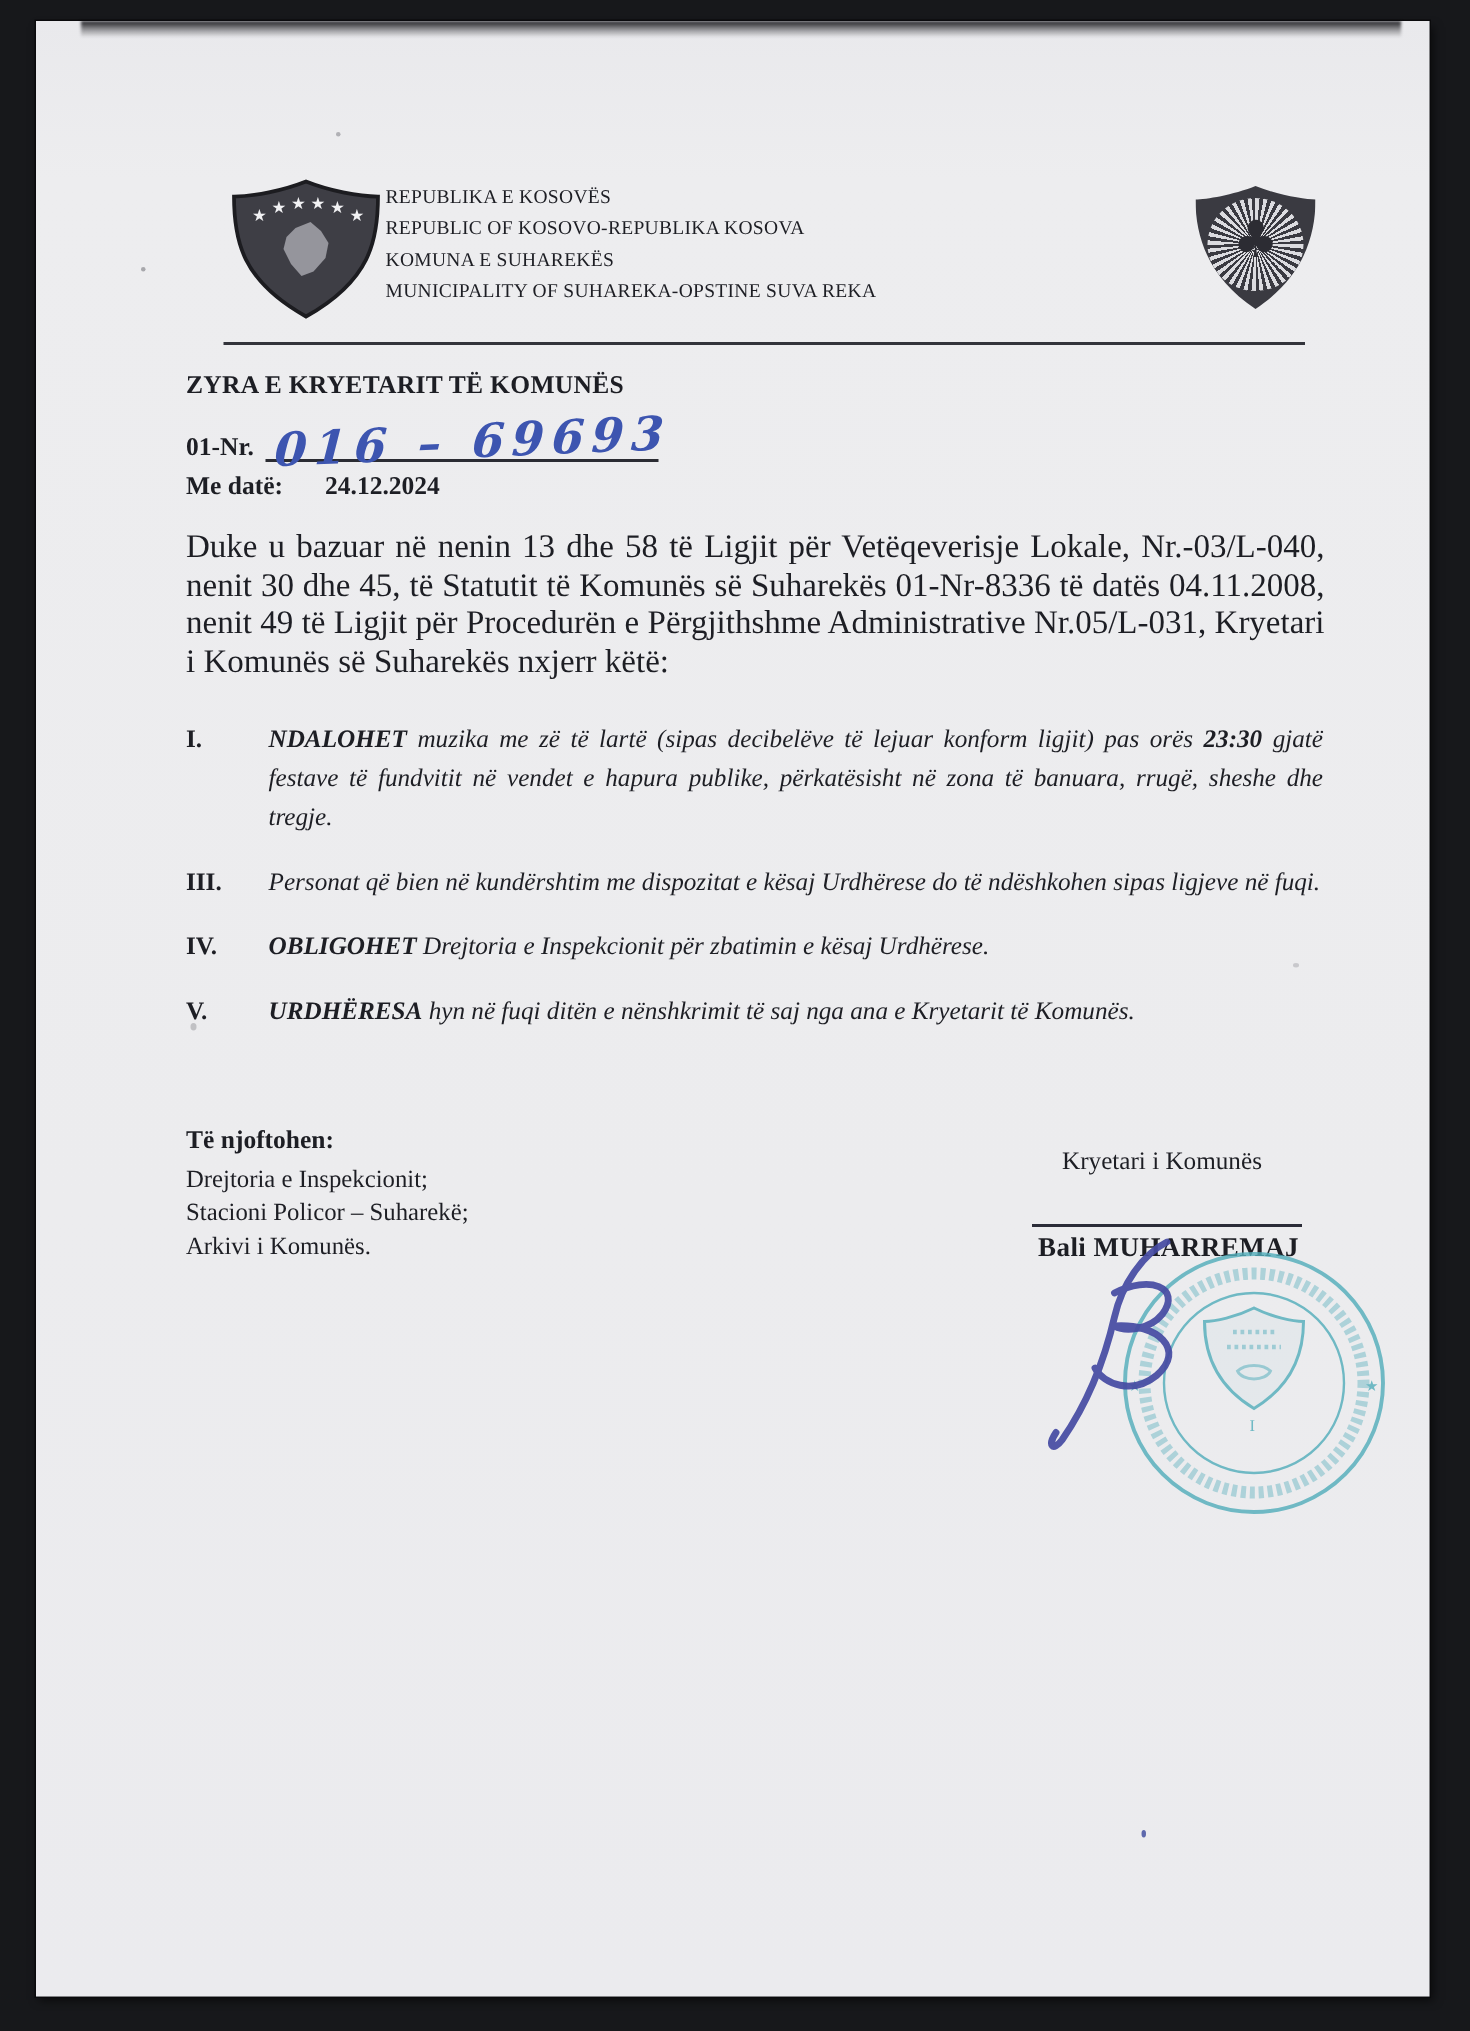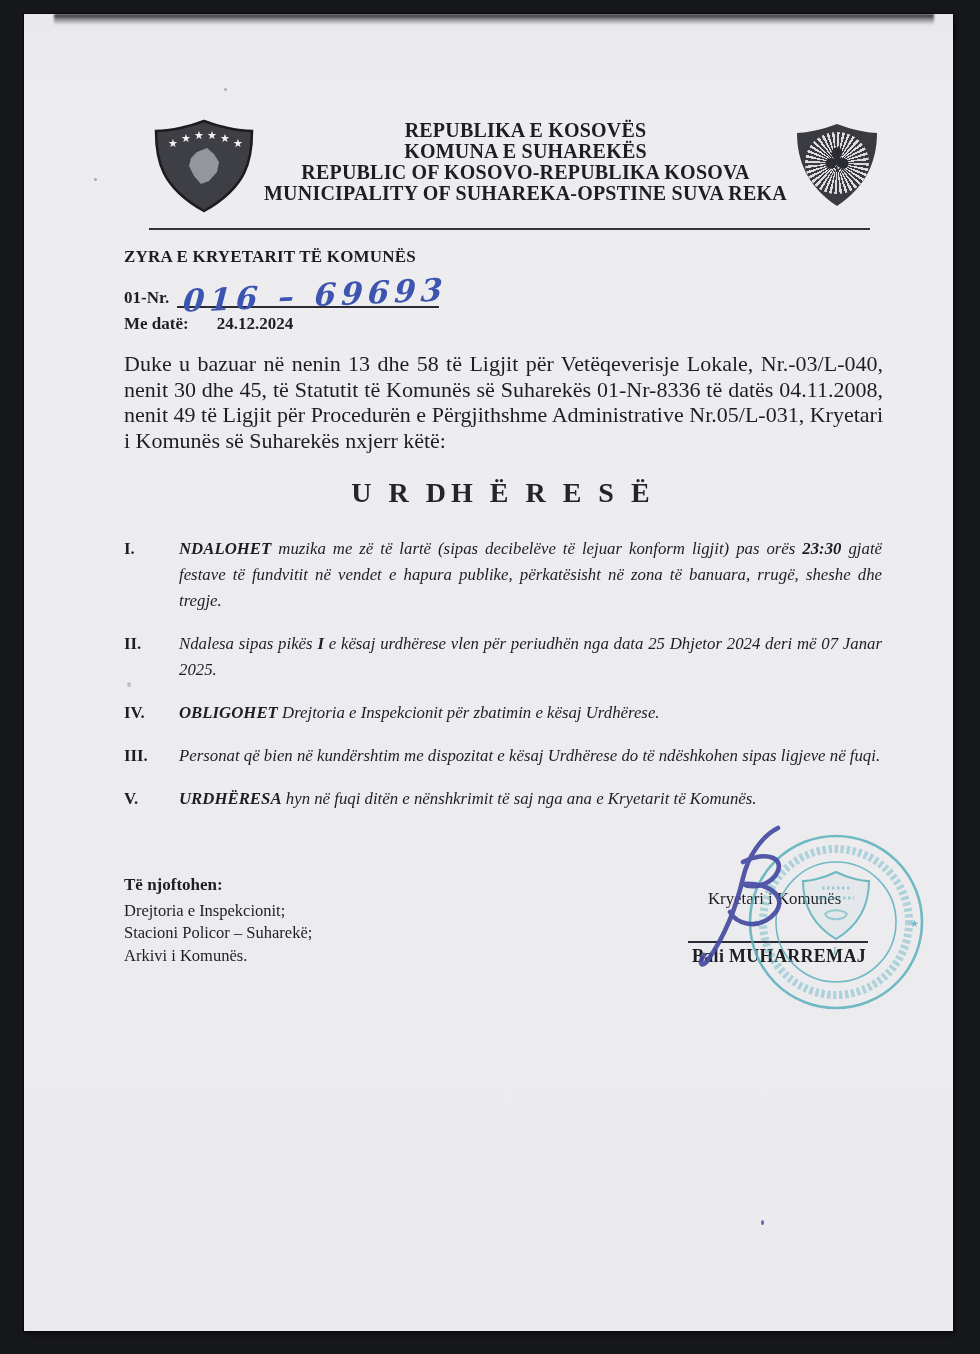--- a/index.html
+++ b/index.html
@@ -19,21 +19,21 @@
   }
   .top-shadow{
     position:absolute;left:30px;top:0;width:880px;height:11px;
     background:linear-gradient(180deg,rgba(12,12,16,.92),rgba(12,12,16,.35) 55%,rgba(12,12,16,0));
     filter:blur(1px);
   }
   .content{position:relative;padding:104px 71px 0 100px;}
   
   .header-row{display:flex;align-items:flex-start;}
   .emblem-left{width:106px;height:96px;flex:0 0 auto;margin-left:27px;}
-  .header-text{flex:1;text-align:center;font-weight:bold;font-size:20px;line-height:21px;letter-spacing:.2px;padding-top:2px;}
+  .header-text{flex:1;font-weight:normal;font-size:13px;line-height:21px;letter-spacing:.2px;padding-top:2px;}
   .emblem-right-wrap{width:86px;height:92px;flex:0 0 auto;margin-right:2px;margin-top:4px;position:relative;}
   .emblem-right{
     position:absolute;inset:0;
     background:#3a3a41;
     clip-path:path('M43 2 C58 8 76 11 83 11 C83 38 73 64 43 84 C13 64 3 38 3 11 C10 11 28 8 43 2 Z');
   }
   .emblem-rays{
     position:absolute;left:11px;top:10px;width:64px;height:62px;border-radius:50%;
     background:repeating-conic-gradient(from 0deg at 50% 50%, #dcdce0 0deg 5deg, #3a3a41 5deg 10deg);
   }
@@ -102,22 +102,22 @@
           <text x="30" y="24" font-size="11" fill="#f2f2f4">★</text>
           <text x="43" y="21" font-size="11" fill="#f2f2f4">★</text>
           <text x="56" y="21" font-size="11" fill="#f2f2f4">★</text>
           <text x="69" y="24" font-size="11" fill="#f2f2f4">★</text>
           <text x="82" y="29" font-size="11" fill="#f2f2f4">★</text>
           <path d="M46 34 L56 30 L63 36 L68 44 L66 54 L58 63 L50 66 L43 58 L38 48 L40 40 Z" fill="#95959c"></path>
         </svg>
       </div>
       <div class="header-text">
         <div>REPUBLIKA E KOSOVËS</div>
+        <div>REPUBLIC OF KOSOVO-REPUBLIKA KOSOVA</div>
         <div>KOMUNA E SUHAREKËS</div>
-        <div>REPUBLIC OF KOSOVO-REPUBLIKA KOSOVA</div>
         <div>MUNICIPALITY OF SUHAREKA-OPSTINE SUVA REKA</div>
       </div>
       <div class="emblem-right-wrap">
         <div class="emblem-right">
           <div class="emblem-rays"></div>
           <div class="emblem-club">♣</div>
         </div>
       </div>
     </div>
 
@@ -131,38 +131,33 @@
           <span class="handwriting">016 – 69693</span>
         </span>
       </div>
       <div class="date-row">
         <span>Me datë:</span><span class="val">24.12.2024</span>
       </div>
     </div>
 
     <p class="preamble">Duke u bazuar në nenin 13 dhe 58 të Ligjit për Vetëqeverisje Lokale, Nr.-03/L-040, nenit 30 dhe 45, të Statutit të Komunës së Suharekës 01-Nr-8336 të datës 04.11.2008, nenit 49 të Ligjit për Procedurën e Përgjithshme Administrative Nr.05/L-031, Kryetari  i Komunës së Suharekës nxjerr këtë:</p>
 
-    <div class="doc-title">U R DH Ë R E S Ë</div>
 
     <div class="orders">
       <div class="order-row">
         <div class="order-num">I.</div>
         <div class="order-text"><span class="b">NDALOHET</span><span> muzika me zë të lartë (sipas decibelëve të lejuar konform ligjit) pas orës </span><span class="b">23:30</span><span> gjatë festave të fundvitit në vendet e hapura publike, përkatësisht në zona të banuara, rrugë, sheshe dhe tregje.</span></div>
       </div>
       <div class="order-row">
-        <div class="order-num">II.</div>
-        <div class="order-text"><span>Ndalesa sipas pikës </span><span class="b">I</span><span> e kësaj urdhërese vlen për periudhën nga data 25 Dhjetor 2024 deri më 07 Janar 2025.</span></div>
+        <div class="order-num">III.</div>
+        <div class="order-text"><span>Personat që bien në kundërshtim me dispozitat e kësaj Urdhërese do të ndëshkohen sipas ligjeve në fuqi.</span></div>
       </div>
       <div class="order-row">
         <div class="order-num">IV.</div>
         <div class="order-text"><span class="b">OBLIGOHET</span><span> Drejtoria e Inspekcionit për zbatimin e kësaj Urdhërese.</span></div>
-      </div>
-      <div class="order-row">
-        <div class="order-num">III.</div>
-        <div class="order-text"><span>Personat që bien në kundërshtim me dispozitat e kësaj Urdhërese do të ndëshkohen sipas ligjeve në fuqi.</span></div>
       </div>
       <div class="order-row">
         <div class="order-num">V.</div>
         <div class="order-text"><span class="b">URDHËRESA</span><span> hyn në fuqi ditën e nënshkrimit të saj nga ana e Kryetarit të Komunës.</span></div>
       </div>
     </div>
 
     <div class="footer">
       <div class="notify">
         <div class="notify-title">Të njoftohen:</div>

